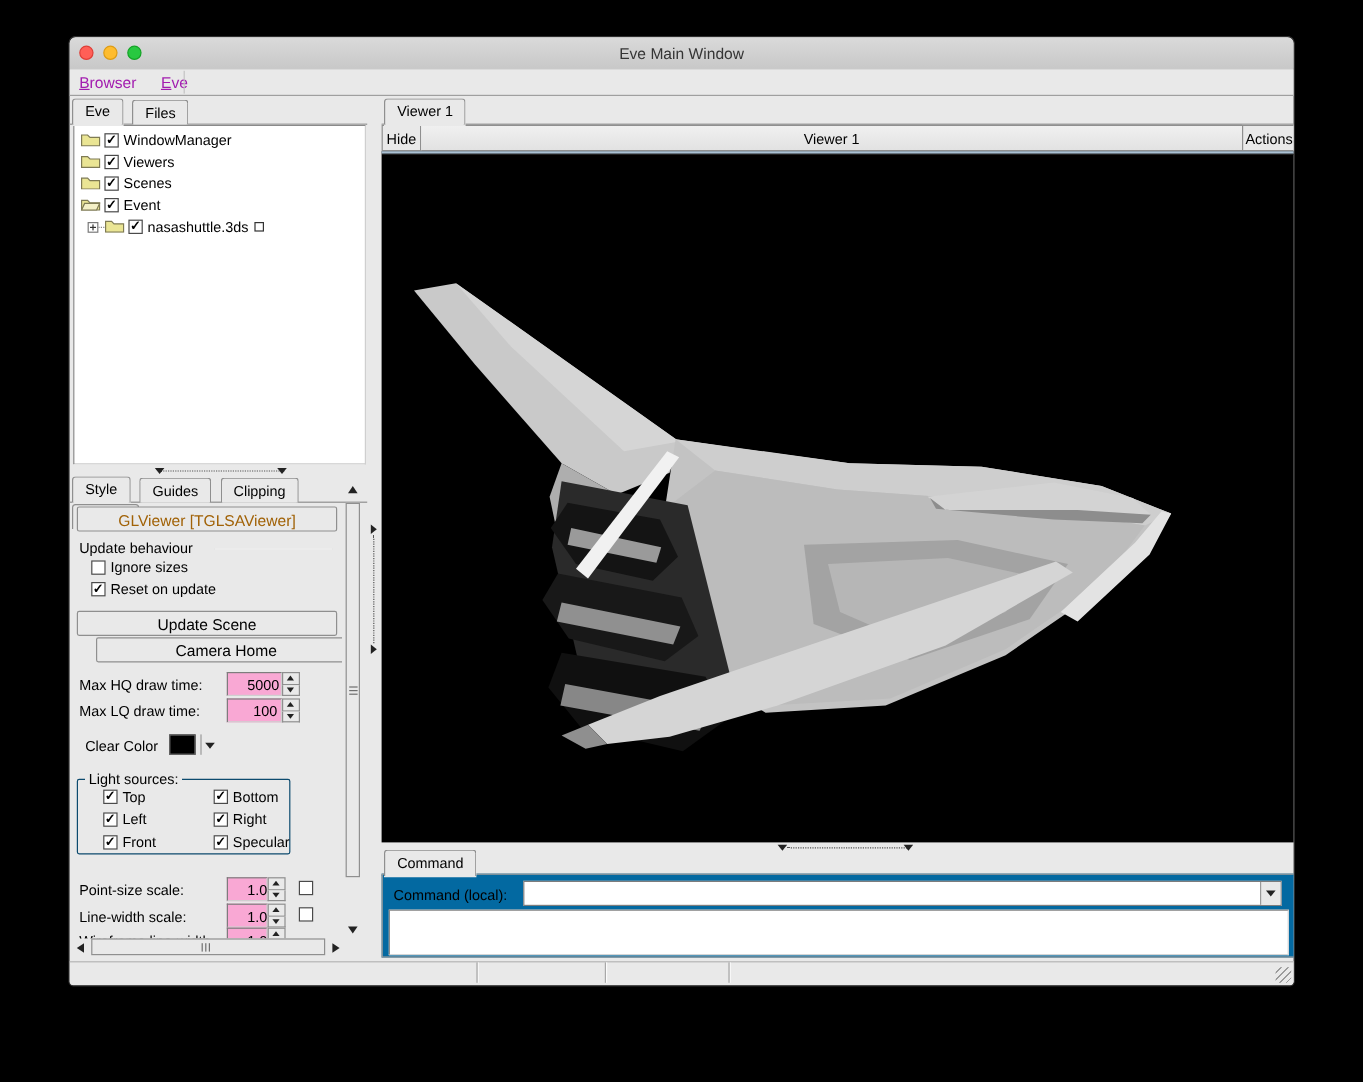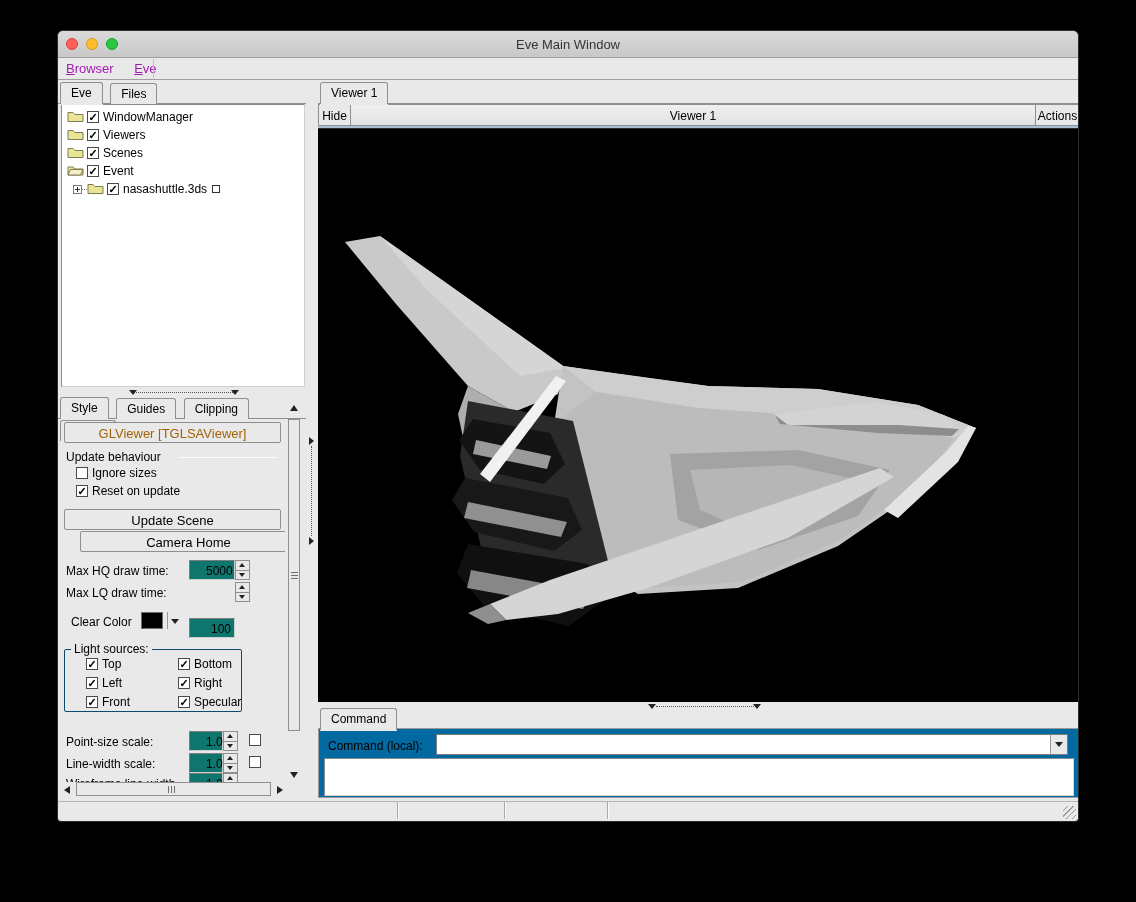--- a/index.html
+++ b/index.html
@@ -64,21 +64,21 @@
   
   .ged-body { position:absolute; left:3px; top:390px; width:224px; height:361px; overflow:hidden; }
   .btn { background:#e9e9e9; border:1px solid #8f8f8f; border-radius:2px; font-size:13px;
          text-align:center; color:#000; padding-top:3px; }
   .glv { position:absolute; left:3px; top:1px; width:217px; height:21px; color:#a16207; }
   .grp-label { position:absolute; font-size:12px; color:#000; }
   .grp-line { position:absolute; height:1px; background:#bdbdbd; border-bottom:1px solid #fff; }
   .cb-row { position:absolute; display:flex; align-items:center; font-size:12px; }
   .num-row { position:absolute; left:0; width:224px; height:20px; font-size:12px; }
   .num-row .lbl { position:absolute; left:5px; top:4px; }
-  .entry { position:absolute; height:20px; background:#0f766e; border:1px solid #7d7d7d;
+  .entry { position:absolute; height:20px; background:#f9a8d4; border:1px solid #7d7d7d;
            border-right-color:#cfcfcf; border-bottom-color:#cfcfcf;
            font-size:12px; text-align:right; padding:3px 3px 0 16px; }
   .spin { position:absolute; width:15px; height:20px; display:flex; flex-direction:column; }
   .spin span { flex:1; border:1px solid #8f8f8f; background:#e9e9e9; position:relative; }
   .spin span + span { border-top:none; }
   .spin .up:after, .spin .dn:after { content:""; position:absolute; left:3px; }
   .spin .up:after { top:2px; border-left:3px solid transparent; border-right:3px solid transparent; border-bottom:4px solid #222; }
   .spin .dn:after { top:2px; border-left:3px solid transparent; border-right:3px solid transparent; border-top:4px solid #222; }
   .swatch { position:absolute; width:22px; height:17px; border:1px solid #6e6e6e; background:#000; }
   .swatch-arrow { position:absolute; width:13px; height:17px; border-left:1px solid #9a9a9a; }
@@ -249,21 +249,21 @@
     <div class="num-row" style="top:139px;">
       <span class="lbl">Max HQ draw time:</span>
       <span class="entry" style="left:128px; width:46px;">5000</span>
       <span class="spin" style="left:174px;">
           <span class="up"></span>
           <span class="dn"></span>
         </span>
     </div>
     <div class="num-row" style="top:161px;">
       <span class="lbl">Max LQ draw time:</span>
-      <span class="entry" style="left:128px; width:46px;margin-top:36px;">100</span>
+      <span class="entry" style="left:128px; width:46px;">100</span>
       <span class="spin" style="left:174px;">
           <span class="up"></span>
           <span class="dn"></span>
         </span>
     </div>
 
     <div class="num-row" style="top:190px;">
       <span class="lbl" style="left:10px;">Clear Color</span>
       <span class="swatch" style="left:80px; top:1px;"></span>
       <span class="swatch-arrow" style="left:106px; top:1px;"></span>

